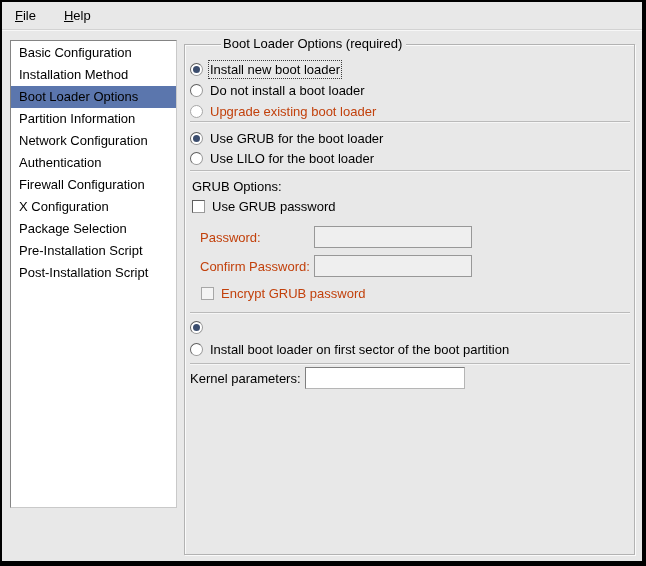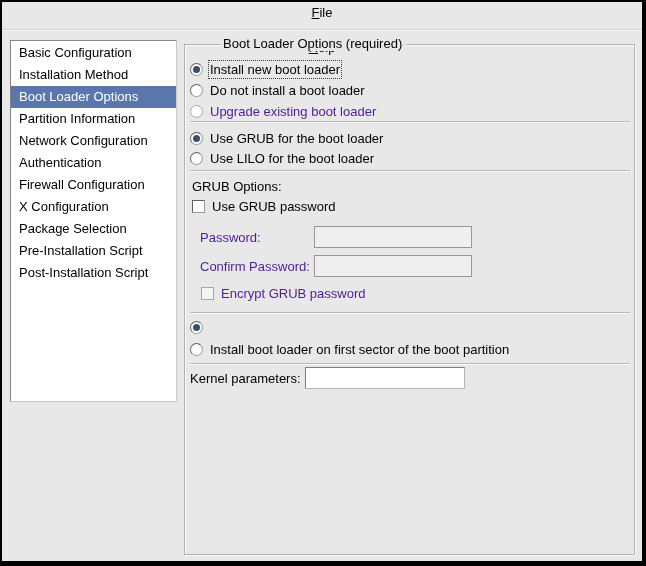--- a/index.html
+++ b/index.html
@@ -17,45 +17,44 @@
     border: solid #000;
     border-width: 2px 4px 5px 2px;
   }
   
   .menubar {
     height: 28px;
     display: flex; align-items: center;
     padding: 0 6px; gap: 14px;
     border-bottom: 1px solid #d2d2d2;
     box-shadow: 0 1px 0 #f7f7f7;
-    flex-direction: column;
   }
   .menu-item {
     display: inline-block;
     padding: 3px 7px;
     cursor: default;
   }
   .menu-item::first-letter { text-decoration: underline; }
   
   .listbox {
     position: absolute; left: 8px; top: 38px;
-    width: 167px; height: 362px;
+    width: 167px; height: 468px;
     background: #fff;
     border: 1px solid #848484;
     border-bottom-color: #c9c9c9; border-right-color: #c9c9c9;
     padding-top: 1px;
     overflow: hidden;
   }
   .list-item {
     height: 22px; line-height: 22px;
     padding-left: 8px;
     white-space: nowrap;
     cursor: default;
   }
-  .list-item.selected { background: #5b76ad; color: #ffffff; }
+  .list-item.selected { background: #5b76ad; color: #000000; }
   
   .groupbox {
     position: absolute; left: 182px; top: 42px;
     width: 451px; height: 511px;
     border: 1px solid #b2b2b2;
     box-shadow: 1px 1px 0 #fafafa, inset 1px 1px 0 #fafafa;
   }
   .group-title {
     position: absolute; top: -9px; left: 0px;
     background: #e8e8e8;
@@ -85,21 +84,21 @@
   .radio.off-dis { border-color: #a7a7a7; }
   .check {
     width: 13px; height: 13px; flex: 0 0 13px;
     background: #fff;
     border: 1px solid #5f5f5f;
     border-bottom-color: #9a9a9a; border-right-color: #9a9a9a;
   }
   .check.dis { border-color: #a7a7a7; background: #f4f4f4; }
   .lbl { line-height: 15px; }
   .lbl.focus { outline: 1px dotted #3c3c3c; outline-offset: 1px; }
-  .dim { color: #4c1d95; }
+  .dim { color: #c2410c; }
   .sep {
     position: absolute; left: 5px; width: 440px; height: 2px;
     border-top: 1px solid #bababa;
     border-bottom: 1px solid #f6f6f6;
   }
   .field-label { position: absolute; height: 17px; line-height: 17px; white-space: nowrap; }
   .entry {
     position: absolute; height: 22px;
     border: 1px solid #7f7f7f;
     border-bottom-color: #b5b5b5; border-right-color: #b5b5b5;

